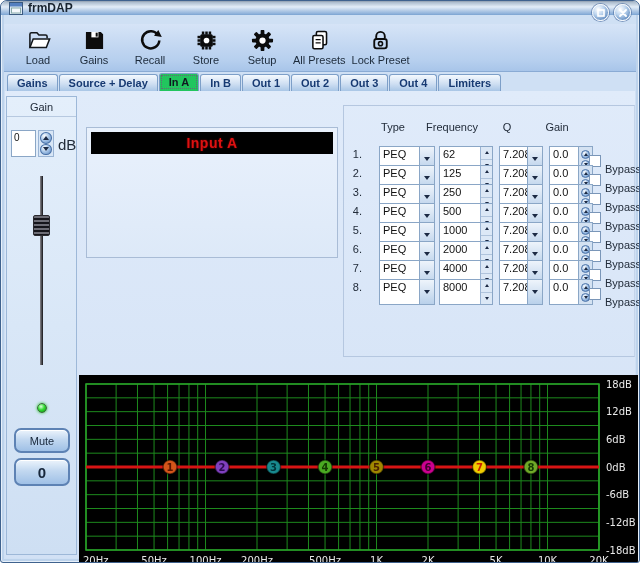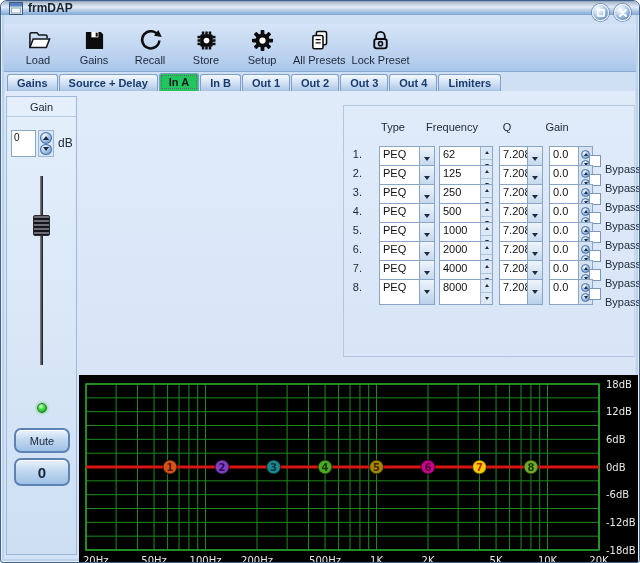--- a/index.html
+++ b/index.html
@@ -49,21 +49,21 @@
     background:#d8e6f6;display:flex;flex-direction:column;align-items:center;
     justify-content:space-between;padding:1px;}
   .rbtn{width:12px;height:12px;border-radius:50%;
     background:radial-gradient(circle at 35% 30%,#fff,#a8c6e8 45%,#5d88c0);
     border:1px solid #4a72a8;display:flex;align-items:center;justify-content:center;}
   .rbtn.mini{width:9px;height:9px;}
   .tri-up{width:0;height:0;border-left:3px solid transparent;border-right:3px solid transparent;border-bottom:4px solid #1c2a44;}
   .tri-down{width:0;height:0;border-left:3px solid transparent;border-right:3px solid transparent;border-top:4px solid #1c2a44;}
   .tri-up.xs{border-left-width:2px;border-right-width:2px;border-bottom-width:3px;}
   .tri-down.xs{border-left-width:2px;border-right-width:2px;border-top-width:3px;}
-  .db-unit{position:absolute;left:47px;top:6px;font-size:12px;color:#222c3a;}
+  .db-unit{position:absolute;left:47px;top:6px;font-size:15px;color:#222c3a;}
   .slider-track{position:absolute;left:33px;top:79px;width:3px;height:189px;
     background:linear-gradient(90deg,#8a8a90,#141418);}
   .slider-handle{position:absolute;left:-7px;top:39px;width:17px;height:21px;
     background:repeating-linear-gradient(180deg,#6d6d76 0px,#6d6d76 2px,#15151b 2px,#15151b 4px);
     border:1px solid #2a2a30;border-radius:2px;}
   .led{position:absolute;left:30px;top:306px;width:10px;height:10px;border-radius:50%;
     background:radial-gradient(circle at 38% 32%,#dcffdc,#35dd35 45%,#0a8a0a);
     border:1px solid #3a6a3a;box-shadow:0 0 3px #2c2;}
   .blue-btn{position:absolute;background:linear-gradient(#ecf4fc,#c2d8f0 45%,#9fc0e6);
     border:2px solid #5d82b4;border-radius:7px;color:#16263a;
@@ -239,20 +239,25 @@
         <span class="db-unit">dB</span>
       </div>
       <div class="slider-track">
         <div class="slider-handle"></div>
       </div>
       <div class="led"></div>
       <div class="blue-btn mute-btn">Mute</div>
       <div class="blue-btn zero-btn">0</div>
     </div>
 
+    <div class="input-panel">
+      <div class="input-display">
+        <span class="input-label">Input A</span>
+      </div>
+    </div>
 
     <div class="eq-panel">
       <span class="eq-header" style="left:49px">Type</span>
       <span class="eq-header" style="left:108px">Frequency</span>
       <span class="eq-header" style="left:163px">Q</span>
       <span class="eq-header" style="left:213px">Gain</span>
     <div class="eq-row" style="top: 40px;">
           <span class="row-num">1.</span>
           <div class="combo type-combo">
             <span class="combo-text">PEQ</span>

